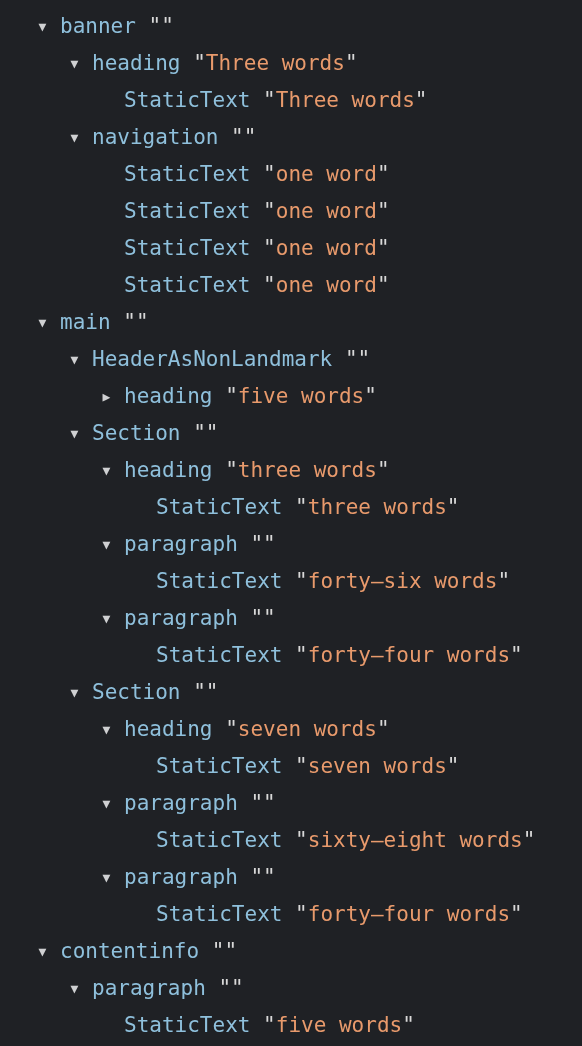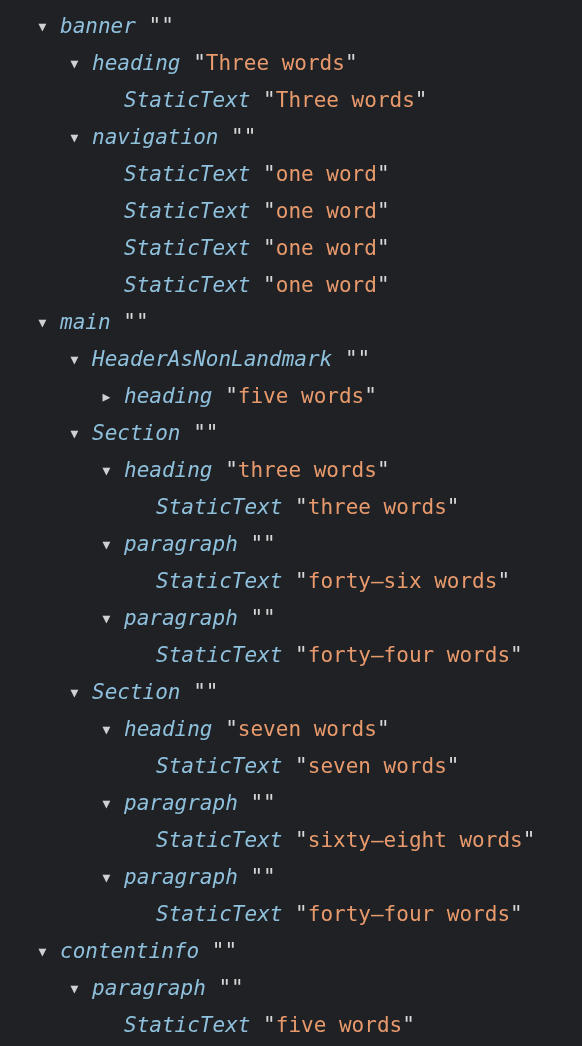--- a/index.html
+++ b/index.html
@@ -48,21 +48,20 @@
   .twisty.spacer {
     color: transparent;
   }
 
   .indent {
     display: inline-block;
   }
 
   .role {
     color: #8fc0dc;
-    font-style: italic;
   }
 
   .sep {
     color: #d9d9d9;
   }
 
   .value {
     color: #e89a6c;
   }
 

